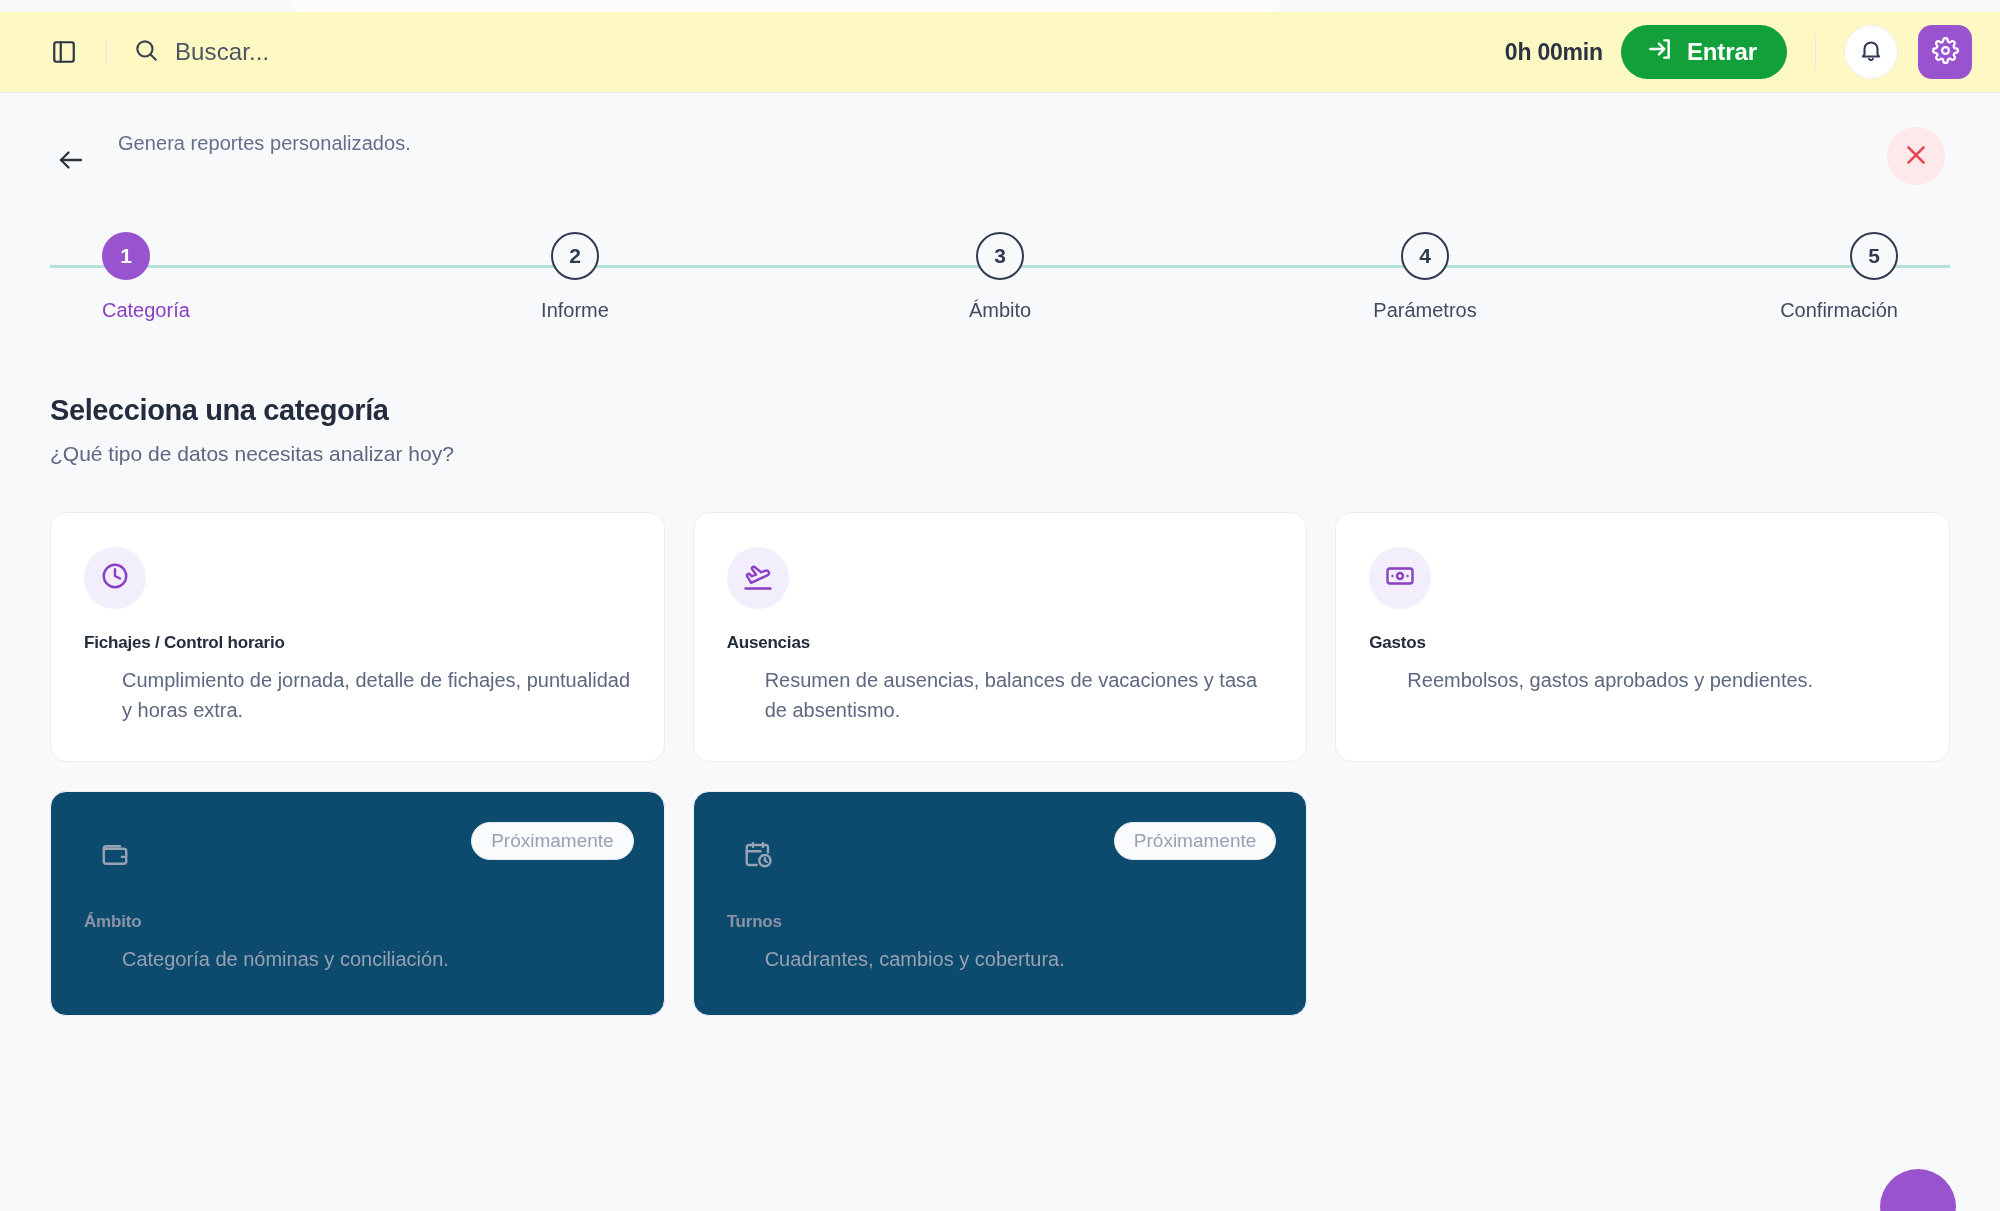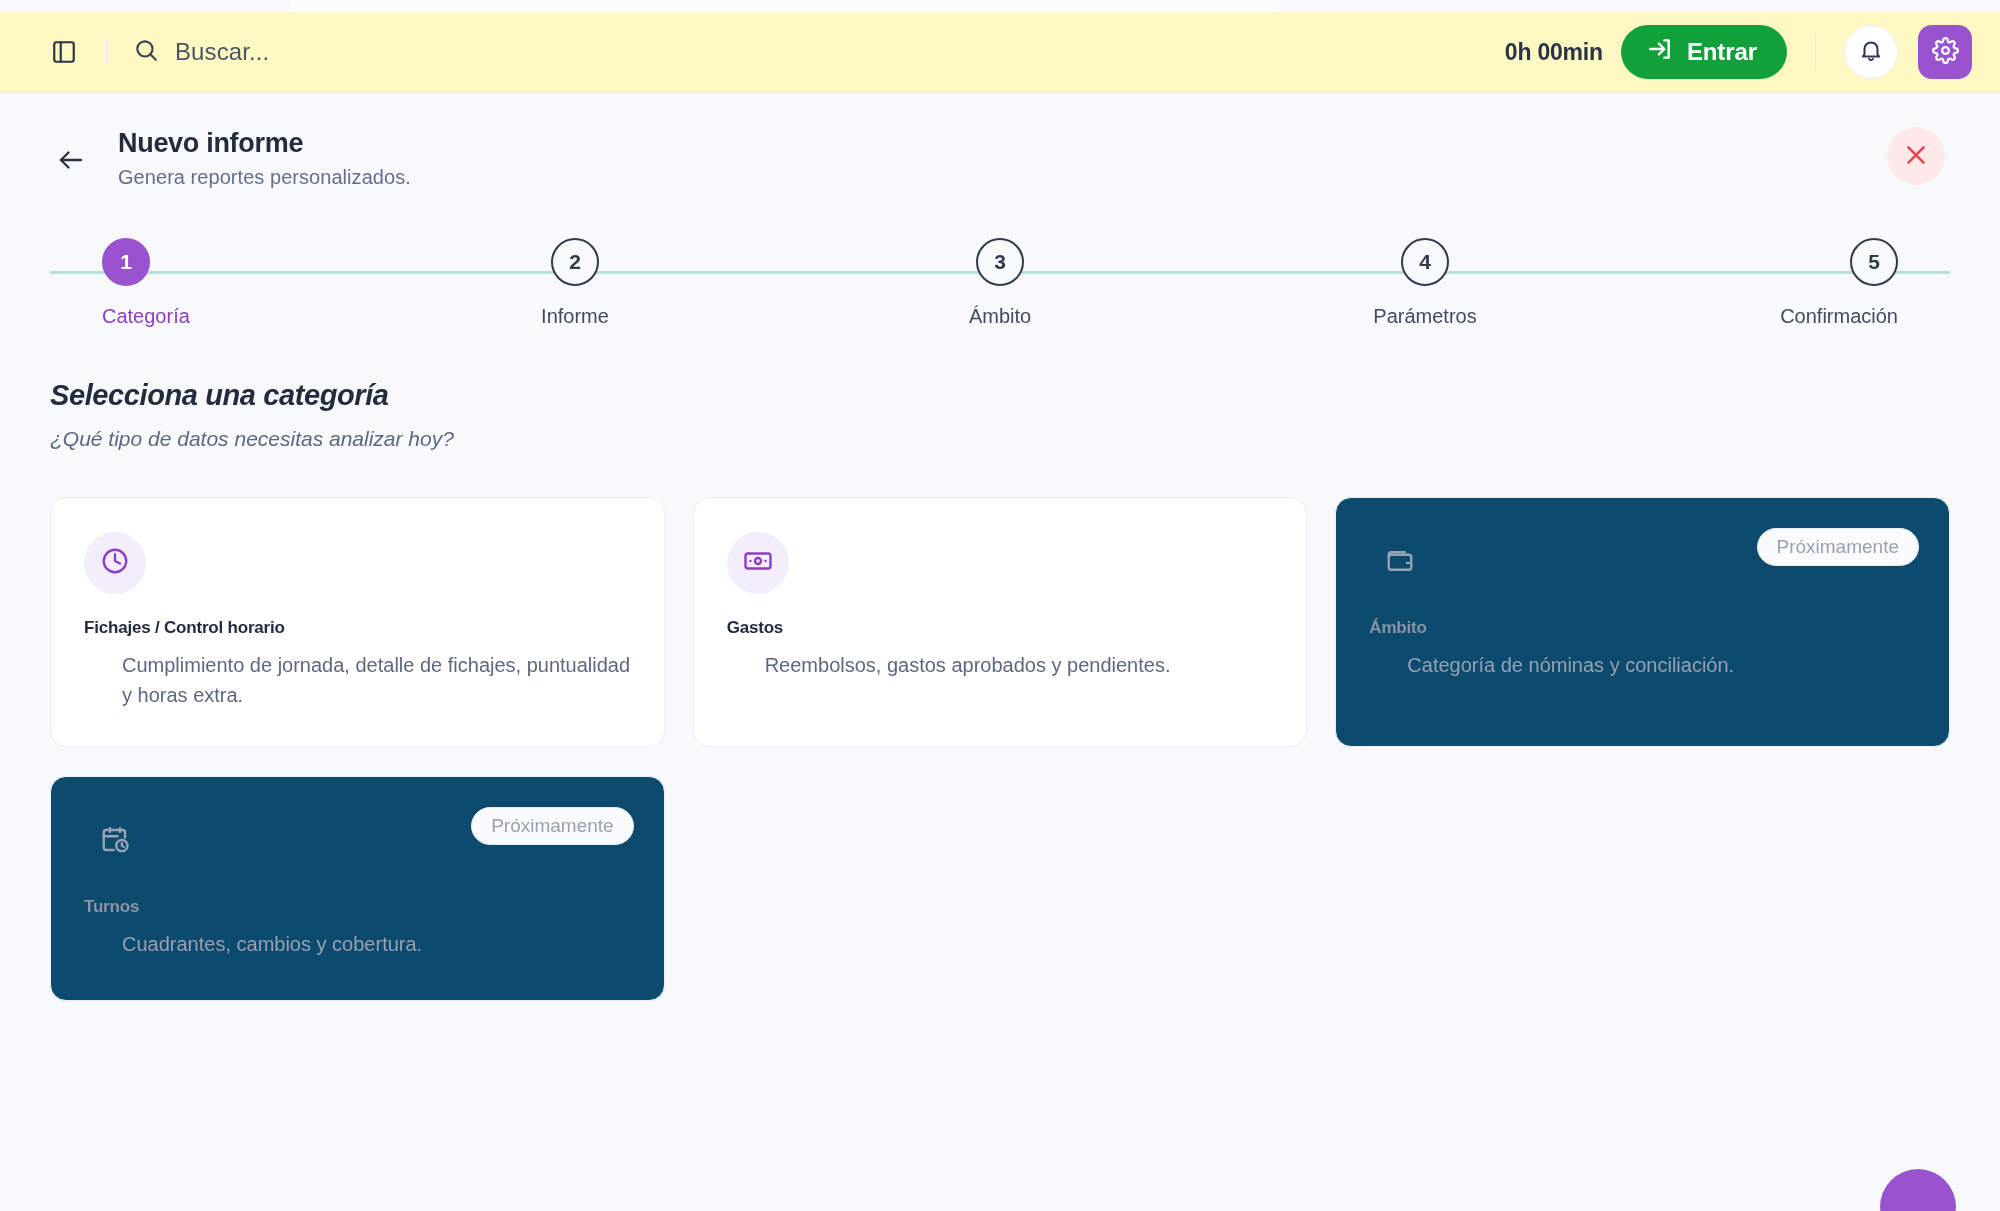--- a/index.html
+++ b/index.html
@@ -227,21 +227,21 @@
   }
   .step-label {
     margin-top: 19px;
     font-size: 20px;
     color: #414b60;
     white-space: nowrap;
   }
   .step.active .step-label { color: #8b3fc4; }
 
   
-  .section-head { margin-top: 31px; font-style: italic; }
+  .section-head { margin-top: 52px; }
   .section-title {
     font-size: 29px;
     font-weight: 700;
     color: #232c3d;
     letter-spacing: -0.4px;
   }
   .section-sub {
     font-size: 21px;
     color: #5c6880;
     margin-top: 15px;
@@ -393,21 +393,20 @@
     <div class="back-btn">
       <span>
         <svg width="30" height="30" viewBox="0 0 24 24" fill="none" stroke="#2b3445" stroke-width="1.9" stroke-linecap="round" stroke-linejoin="round">
           <line x1="20" y1="12" x2="4" y2="12"></line>
           <polyline points="10,6 4,12 10,18"></polyline>
         </svg>
       </span>
     </div>
 
     <div>
-      <div class="page-title">Nuevo informe</div>
       <div class="page-sub">Genera reportes personalizados.</div>
     </div>
 
     <button class="close-btn">
       <span>
         <svg width="26" height="26" viewBox="0 0 24 24" fill="none" stroke="#e8464e" stroke-width="2.4" stroke-linecap="round">
           <line x1="5" y1="5" x2="19" y2="19"></line>
           <line x1="19" y1="5" x2="5" y2="19"></line>
         </svg>
       </span>
@@ -459,20 +458,32 @@
           <svg width="30" height="30" viewBox="0 0 24 24" fill="none" stroke="#8b3fc4" stroke-width="1.9" stroke-linecap="round" stroke-linejoin="round">
             <circle cx="12" cy="12" r="9"></circle>
             <polyline points="12,6.5 12,12 16,14"></polyline>
           </svg>
         </span>
       </div>
       <div class="card-title">Fichajes / Control horario</div>
       <div class="card-desc">Cumplimiento de jornada, detalle de fichajes, puntualidad y horas extra.</div>
     </div>
 
+    <div class="card">
+      <div class="card-icon">
+        <span>
+          <svg width="30" height="30" viewBox="0 0 24 24" fill="none" stroke="#8b3fc4" stroke-width="1.9" stroke-linecap="round" stroke-linejoin="round">
+            <path d="M2 22h20"></path>
+            <path d="M6.5 17.5 3.2 12a1 1 0 0 1 .5-1.4l1.2-.4 2.2 2 3.4-1.2-3.3-4.6a1 1 0 0 1 .5-1.5l1.2-.4 5.6 4.5 3.6-1.3a2 2 0 0 1 1.3 3.8L6.5 17.5z"></path>
+          </svg>
+        </span>
+      </div>
+      <div class="card-title">Ausencias</div>
+      <div class="card-desc">Resumen de ausencias, balances de vacaciones y tasa de absentismo.</div>
+    </div>
 
     <div class="card">
       <div class="card-icon">
         <span>
           <svg width="30" height="30" viewBox="0 0 24 24" fill="none" stroke="#8b3fc4" stroke-width="1.9" stroke-linecap="round" stroke-linejoin="round">
             <rect x="2" y="6" width="20" height="12" rx="2"></rect>
             <circle cx="12" cy="12" r="2.4"></circle>
             <path d="M6 12h.01"></path>
             <path d="M18 12h.01"></path>
           </svg>

